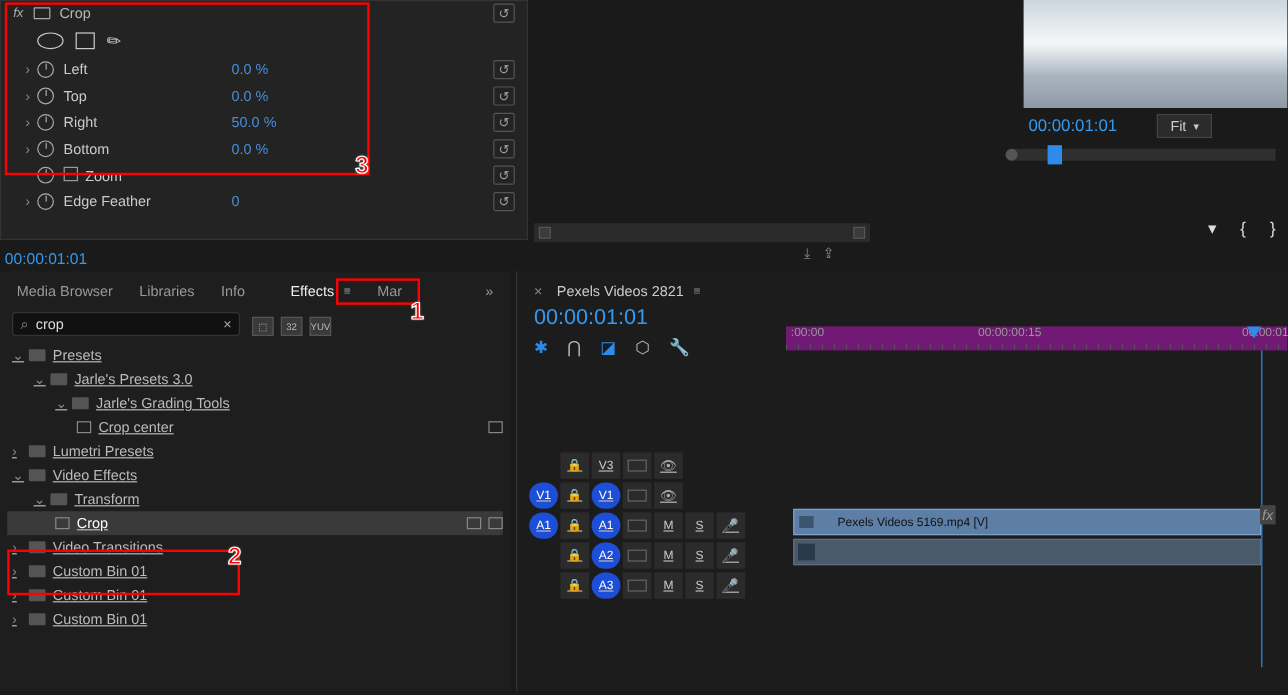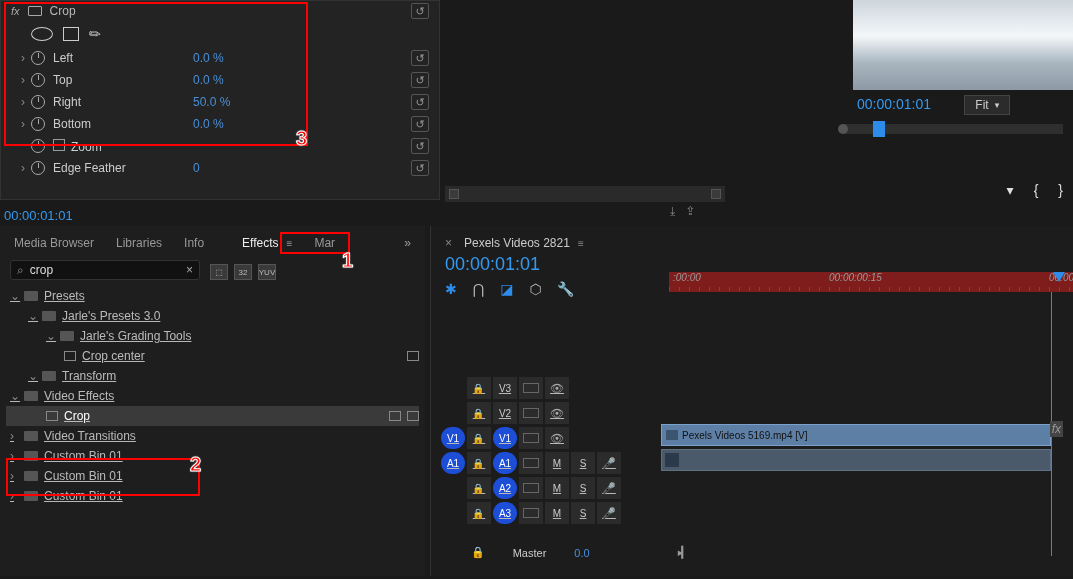--- a/index.html
+++ b/index.html
@@ -118,40 +118,40 @@
   .timeline {
     position:absolute; left:430px; top:226px; width:643px; height:350px; background:#1c1c1c; border-left:1px solid #333;
   }
   .tl-header { display:flex; align-items:center; gap:8px; padding:10px 14px 4px; color:#ccc; }
   .tl-header .close { color:#888; margin-right:4px; }
   .tl-header .menu-lines { font-size:10px; color:#888; }
   .tl-tc { color:#339af0; font-size:18px; padding:0 14px 6px; }
   .tl-tools { display:flex; gap:16px; padding:0 14px 8px; color:#bbb; align-items:center; }
   .tl-tools span { font-size:14px; }
 
-  .ruler { position:absolute; left:238px; top:46px; right:0; height:20px; background:#7f1d1d;font-style:italic; }
+  .ruler { position:absolute; left:224px; top:46px; right:0; height:20px; background:#701a75; }
   .ruler .tick { position:absolute; top:0; font-size:10px; color:#999; }
   .ruler::after { content:""; position:absolute; left:0; right:0; top:15px; height:4px; background:repeating-linear-gradient(90deg,#555 0,#555 1px,transparent 1px,transparent 10px); }
   .ruler .playhead {
     position:absolute; top:0; width:0; height:0; border-left:6px solid transparent; border-right:6px solid transparent; border-top:10px solid #2d8ceb;
   }
   .playline { position:absolute; top:66px; bottom:20px; width:1px; background:#2d8ceb; }
 
   .tracks { position:absolute; left:10px; top:150px; width:210px;text-decoration:underline; }
   .trk { display:flex; align-items:center; height:24px; gap:2px; margin-bottom:1px; }
   .trk .btn { width:24px; height:22px; background:#2b2b2b; display:flex; align-items:center; justify-content:center; color:#aaa; font-size:10px; }
   .trk .btn.blue { background:#1d4ed8; color:#fff;border-radius:11px; }
   .trk .lbl { color:#ccc; font-size:10px; }
   .trk .eye::before{content:"👁";font-size:11px;}
   .trk .mic::before{content:"🎤";font-size:11px;}
   .trk .lock::before{content:"🔒";font-size:10px;}
   .trk .sq { width:16px;height:10px;border:1px solid #666; }
 
   .clips { position:absolute; left:230px; top:150px; right:0; }
-  .clip-v { position:absolute; left:0; top:48px; height:22px; width:390px; background:#5e7fa5; border:1px solid #7aa0cc; display:flex; align-items:center; padding-left:4px; gap:4px; color:#111; font-size:10px; }
+  .clip-v { position:absolute; left:0; top:48px; height:22px; width:390px; background:#5e7fa5; border:1px solid #7aa0cc; display:flex; align-items:center; padding-left:4px; gap:20px; color:#111; font-size:10px; }
   .clip-v .cic { width:12px;height:10px;background:#3b556f; }
   .clip-a { position:absolute; left:0; top:73px; height:22px; width:390px; background:#4a5a6b; border:1px solid #5c6f83; }
   .clip-a .fx { width:14px;height:14px;background:#2b3a4a;margin:3px; }
 
   .end-icons { position:absolute; right:10px; top:195px; color:#999; display:flex; flex-direction:column; gap:6px; }
 
   .master-row { position:absolute; left:40px; top:320px; display:flex; align-items:center; gap:28px; color:#ccc; font-size:11px; }
   .master-row .val { color:#4a8ed8; }
   .master-row .goto { color:#999; letter-spacing:-2px; }
   .master-row .lock::before{content:"🔒";font-size:11px;color:#aaa;}
@@ -295,29 +295,34 @@
         <span class="folder"></span>
         <span>Jarle's Grading Tools</span>
       </div>
     <div class="tree-row indent3">
         <span class="preset-ic"></span>
         <span>Crop center</span>
         <span class="badge-area">
           <span class="preset-ic"></span>
         </span>
       </div>
+    <div class="tree-row">
+        <span class="tw right"></span>
+        <span class="folder"></span>
+        <span>Lumetri Presets</span>
+      </div>
+    <div class="tree-row">
+        <span class="tw down"></span>
+        <span class="folder"></span>
+        <span>Video Effects</span>
+      </div>
     <div class="tree-row indent1">
         <span class="tw down"></span>
         <span class="folder"></span>
         <span>Transform</span>
-      </div>
-    <div class="tree-row">
-        <span class="tw down"></span>
-        <span class="folder"></span>
-        <span>Video Effects</span>
       </div>
     <div class="tree-row indent2 selected">
         <span class="preset-ic"></span>
         <span>Crop</span>
         <span class="badge-area">
           <span class="preset-ic"></span>
           <span class="preset-ic"></span>
         </span>
       </div>
     <div class="tree-row">
@@ -381,29 +386,20 @@
     <div class="trk">
       <span class="btn" style="visibility:hidden"></span>
       <span class="btn lock"></span>
       <span class="btn lbl">V3</span>
       <span class="btn">
           <span class="sq"></span>
         </span>
       <span class="btn eye"></span>
     </div>
     <div class="trk">
-      <span class="btn" style="visibility:hidden"></span>
-      <span class="btn lock"></span>
-      <span class="btn lbl">V2</span>
-      <span class="btn">
-          <span class="sq"></span>
-        </span>
-      <span class="btn eye"></span>
-    </div>
-    <div class="trk">
       <span class="btn blue lbl">V1</span>
       <span class="btn lock"></span>
       <span class="btn blue lbl">V1</span>
       <span class="btn">
           <span class="sq"></span>
         </span>
       <span class="btn eye"></span>
     </div>
     <div class="trk">
       <span class="btn blue lbl">A1</span>
@@ -447,19 +443,13 @@
     </div>
     <div class="clip-a">
         <div class="fx"></div>
       </div>
   </div>
 
   <div class="end-icons">
     <span style="background:#444;padding:1px 2px;font-style:italic">fx</span>
   </div>
 
-  <div class="master-row">
-    <span class="lock"></span>
-    <span>Master</span>
-    <span class="val">0.0</span>
-    <span class="goto" style="margin-left:60px">▸▎</span>
-  </div>
 </div>
 
 </body></html>

